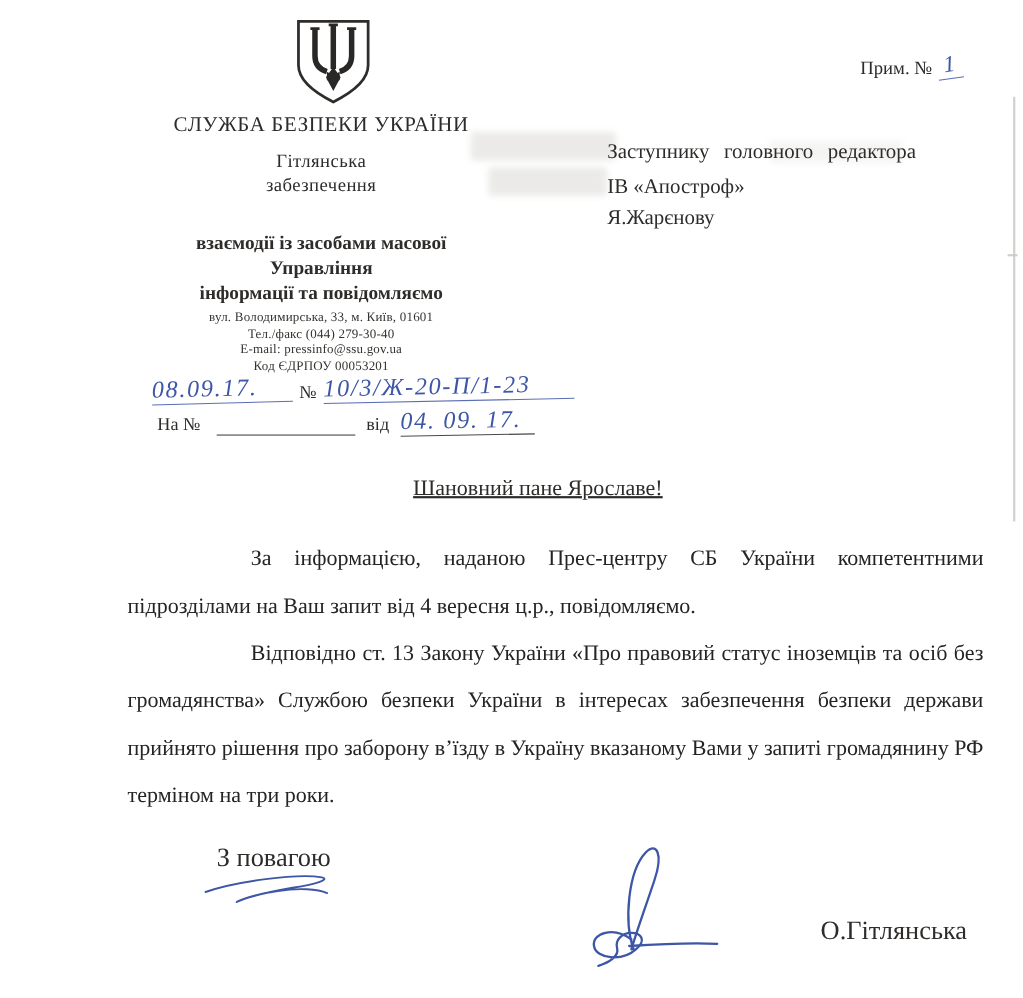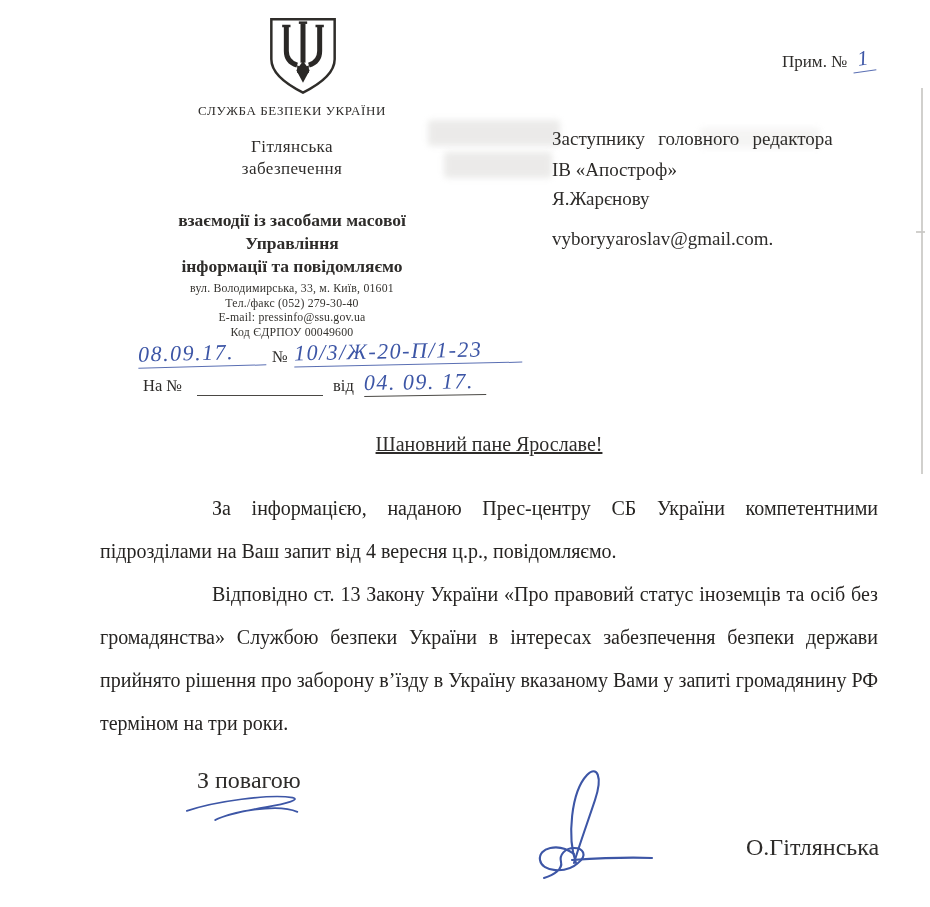--- a/index.html
+++ b/index.html
@@ -11,21 +11,21 @@
   body{
     width:930px;height:907px;
     background:var(--paper);
     font-family:"Liberation Serif", serif;
     color:var(--txt);
     overflow:hidden;
   }
   .page{position:relative;width:930px;height:907px;background:var(--paper);}
   .abs{position:absolute;}
   .center{text-align:center;}
-  .org-name{font-size:13px;letter-spacing:.6px;}
+  .org-name{font-size:19px;letter-spacing:.6px;}
   .dept{font-size:17px;line-height:22px;letter-spacing:.4px;}
   .division{font-size:17.5px;font-weight:bold;line-height:23px;}
   .addr{font-size:11.8px;line-height:14.6px;letter-spacing:.2px;color:#35332f;}
   .hand{
     font-family:"Liberation Serif", serif;
     font-style:italic;
     color:var(--ink);
     white-space:nowrap;
   }
   .hand-big{font-size:22px;letter-spacing:1.5px;}
@@ -34,20 +34,21 @@
   .blank-line{display:inline-block;height:19px;}
   .printed{font-size:16.5px;}
   .recipient{font-size:19px;white-space:nowrap;}
   .body-text{
     width:778px;
     font-size:20px;
     line-height:43px;
     text-align:justify;
     text-indent:112px;
     color:#262422;
+    margin-left:16px;
   }
   .salutation{font-size:20px;text-decoration:underline;}
   .sig-label{font-size:24px;}
   .artifact{
     background:#b9b7b2;
     filter:blur(3px);
     opacity:.28;
     border-radius:3px;
   }
   .scan-edge{
@@ -93,43 +94,42 @@
   </div>
 
   <div class="abs center division" style="left:122px;top:209px;width:340px;">
     <div>взаємодії із засобами масової</div>
     <div>Управління</div>
     <div>інформації та повідомляємо</div>
   </div>
 
   <div class="abs center addr" style="left:122px;top:281px;width:340px;">
     <div>вул. Володимирська, 33, м. Київ, 01601</div>
-    <div>Тел./факс (052) 279-30-40</div>
+    <div>Тел./факс (044) 279-30-40</div>
     <div>E-mail: pressinfo@ssu.gov.ua</div>
-    <div>Код ЄДРПОУ 00049600</div>
+    <div>Код ЄДРПОУ 00053201</div>
   </div>
 
   <span class="abs hand hand-big u-blue" style="left:138px;top:340px;width:128px;transform:rotate(-1.5deg);">08.09.17.</span>
   <span class="abs printed" style="left:272px;top:347px;">№</span>
   <span class="abs hand hand-big u-blue" style="left:294px;top:338px;width:228px;transform:rotate(-1.2deg);">10/3/Ж-20-П/1-23</span>
 
   <span class="abs printed" style="left:143px;top:376px;">На №</span>
   <span class="abs blank-line u-dark" style="left:197px;top:376px;width:126px;"></span>
   <span class="abs printed" style="left:333px;top:376px;">від</span>
   <span class="abs hand hand-big u-dark" style="left:364px;top:369px;width:122px;transform:rotate(-1deg);">04. 09. 17.</span>
 
   <div class="abs" style="left:782px;top:48px;font-size:17px;">
     <span>Прим. №</span>
     <span class="hand" style="display:inline-block;font-size:21px;transform:rotate(-8deg) translateY(-2px);border-bottom:1.6px solid rgba(61,86,166,.85);padding:0 6px;">1</span>
   </div>
 
   <div class="abs recipient" style="left:552px;top:128px;word-spacing:.45em;">Заступнику головного редактора</div>
   <div class="abs recipient" style="left:552px;top:159px;">ІВ «Апостроф»</div>
   <div class="abs recipient" style="left:552px;top:188px;">Я.Жарєнову</div>
-  <div class="abs recipient" style="left:552px;top:228px;">vyboryyaroslav@gmail.com.</div>
 
   <div class="abs center salutation" style="left:100px;top:433px;width:778px;">Шановний пане Ярославе!</div>
 
   <div class="abs body-text" style="left:100px;top:487px;">За інформацією, наданою Прес-центру СБ України компетентними підрозділами на Ваш запит від 4 вересня ц.р., повідомляємо.</div>
 
   <div class="abs body-text" style="left:100px;top:573px;">Відповідно ст. 13 Закону України «Про правовий статус іноземців та осіб без громадянства» Службою безпеки України в інтересах забезпечення безпеки держави прийнято рішення про заборону в’їзду в Україну вказаному Вами у запиті громадянину РФ терміном на три роки.</div>
 
   <div class="abs sig-label" style="left:197px;top:767px;">З повагою</div>
 
   <div class="abs" style="left:178px;top:789px;width:132px;height:40px;">

